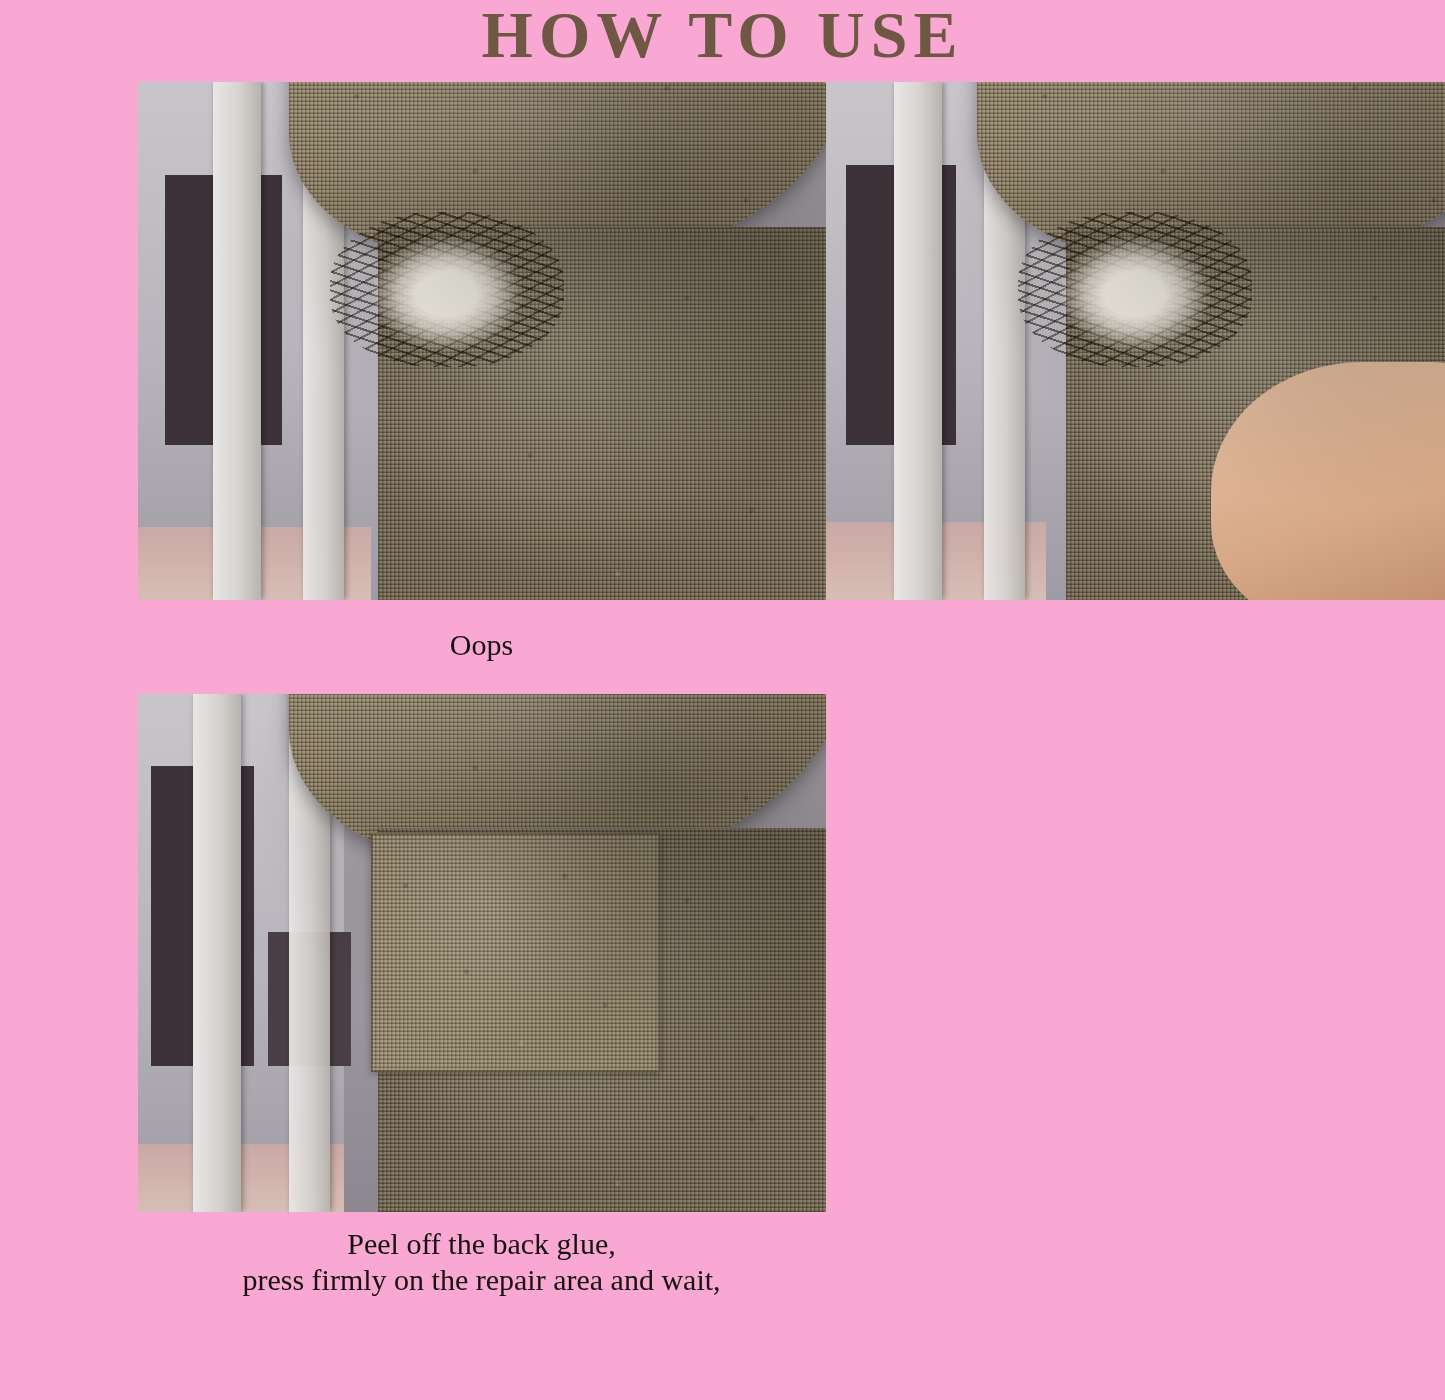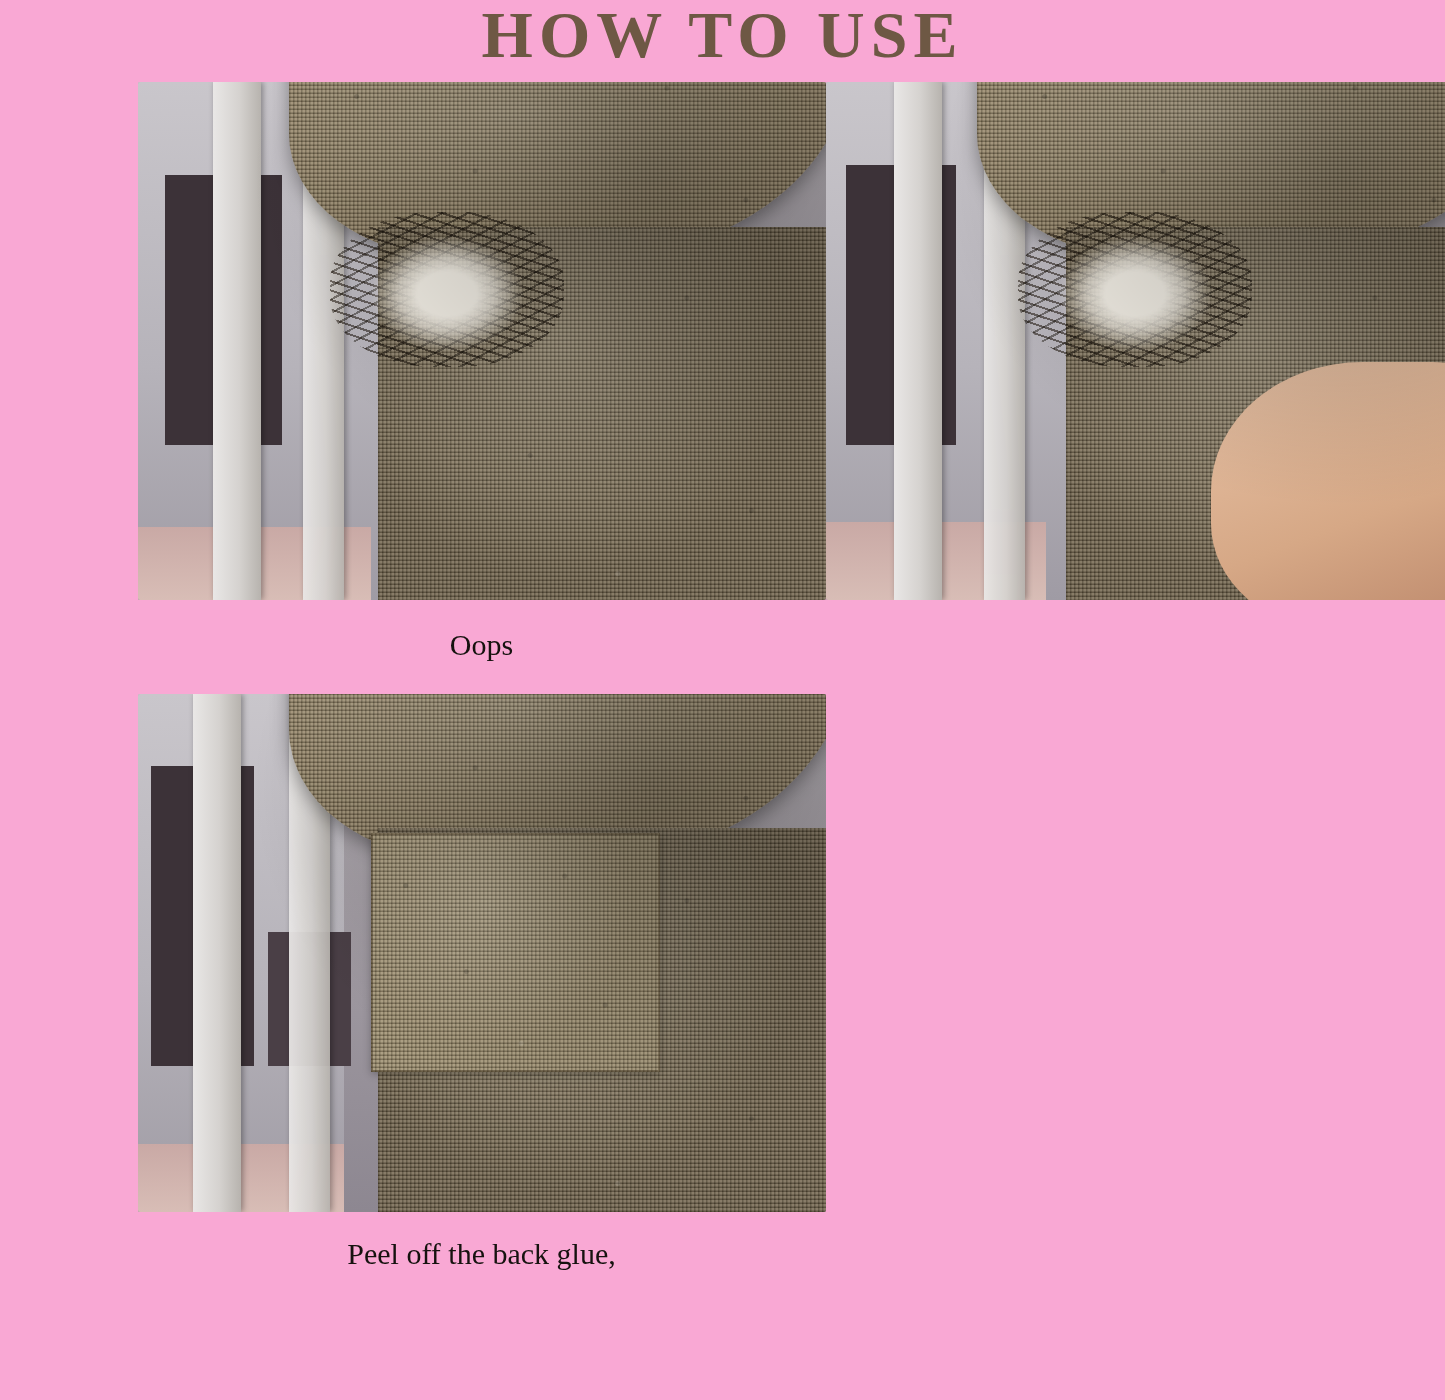--- a/index.html
+++ b/index.html
@@ -52,21 +52,21 @@
     border-radius: 2px;
   }
   .caption {
     text-align: center;
     font-family: "Liberation Serif", serif;
     font-size: 30px;
     color: #16120f;
     line-height: 1.25;
     padding-top: 26px;
   }
-  .caption.small-gap { padding-top: 24px; }
+  .caption.small-gap { padding-top: 14px; }
   .caption-multiline { line-height: 1.22; }
 
   
   .burlap {
     position: absolute;
     inset: 0;
     background-color: #8d7c5c;
     background-image:
       repeating-linear-gradient(0deg, rgba(0,0,0,0.22) 0px, rgba(0,0,0,0.22) 1px, rgba(255,255,255,0.10) 2px, rgba(255,255,255,0.10) 4px),
       repeating-linear-gradient(90deg, rgba(0,0,0,0.20) 0px, rgba(0,0,0,0.20) 1px, rgba(255,255,255,0.09) 2px, rgba(255,255,255,0.09) 4px),
@@ -332,18 +332,19 @@
           <div class="patch">
             <div class="burlap"></div>
             <div class="noise"></div>
             <div class="patch-edge"></div>
           </div>
 
           <div class="shadow-tr"></div>
         </div>
         <div class="caption caption-multiline small-gap">
           <div>Peel off the back glue,</div>
+          <div>press firmly on the repair area and wait,</div>
         </div>
       </div>
 
     </div>
   </div>
 </div>
 
 </body></html>

